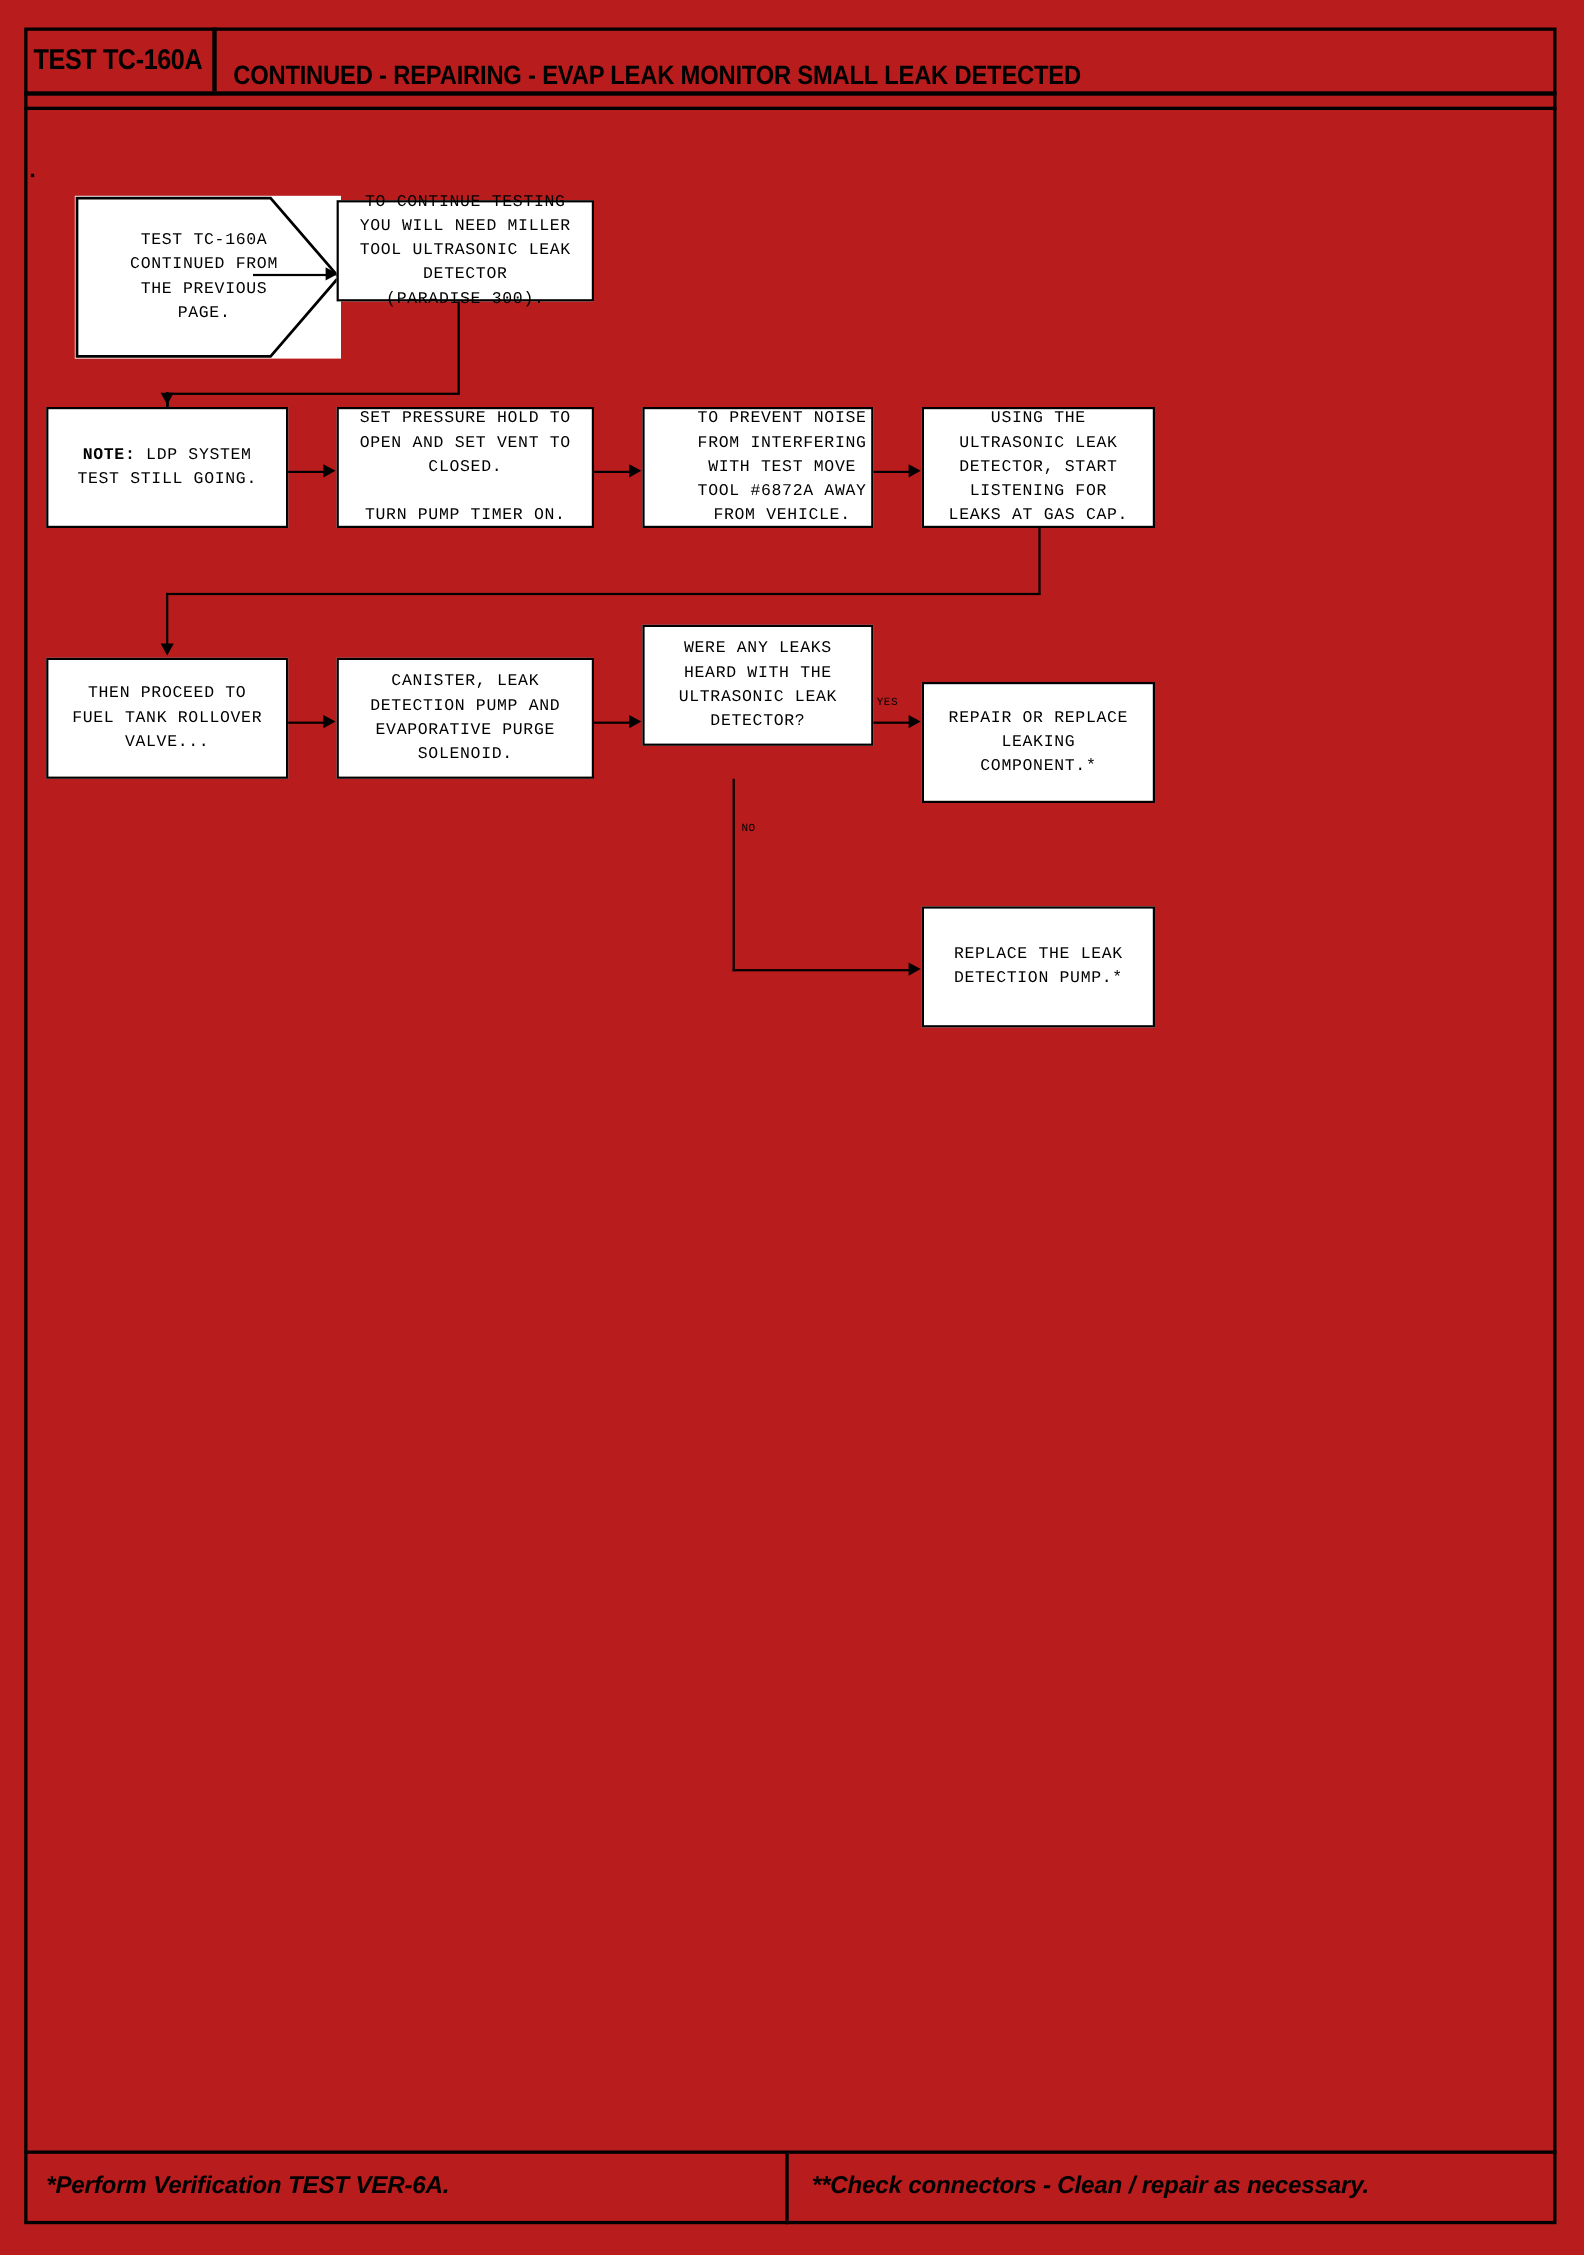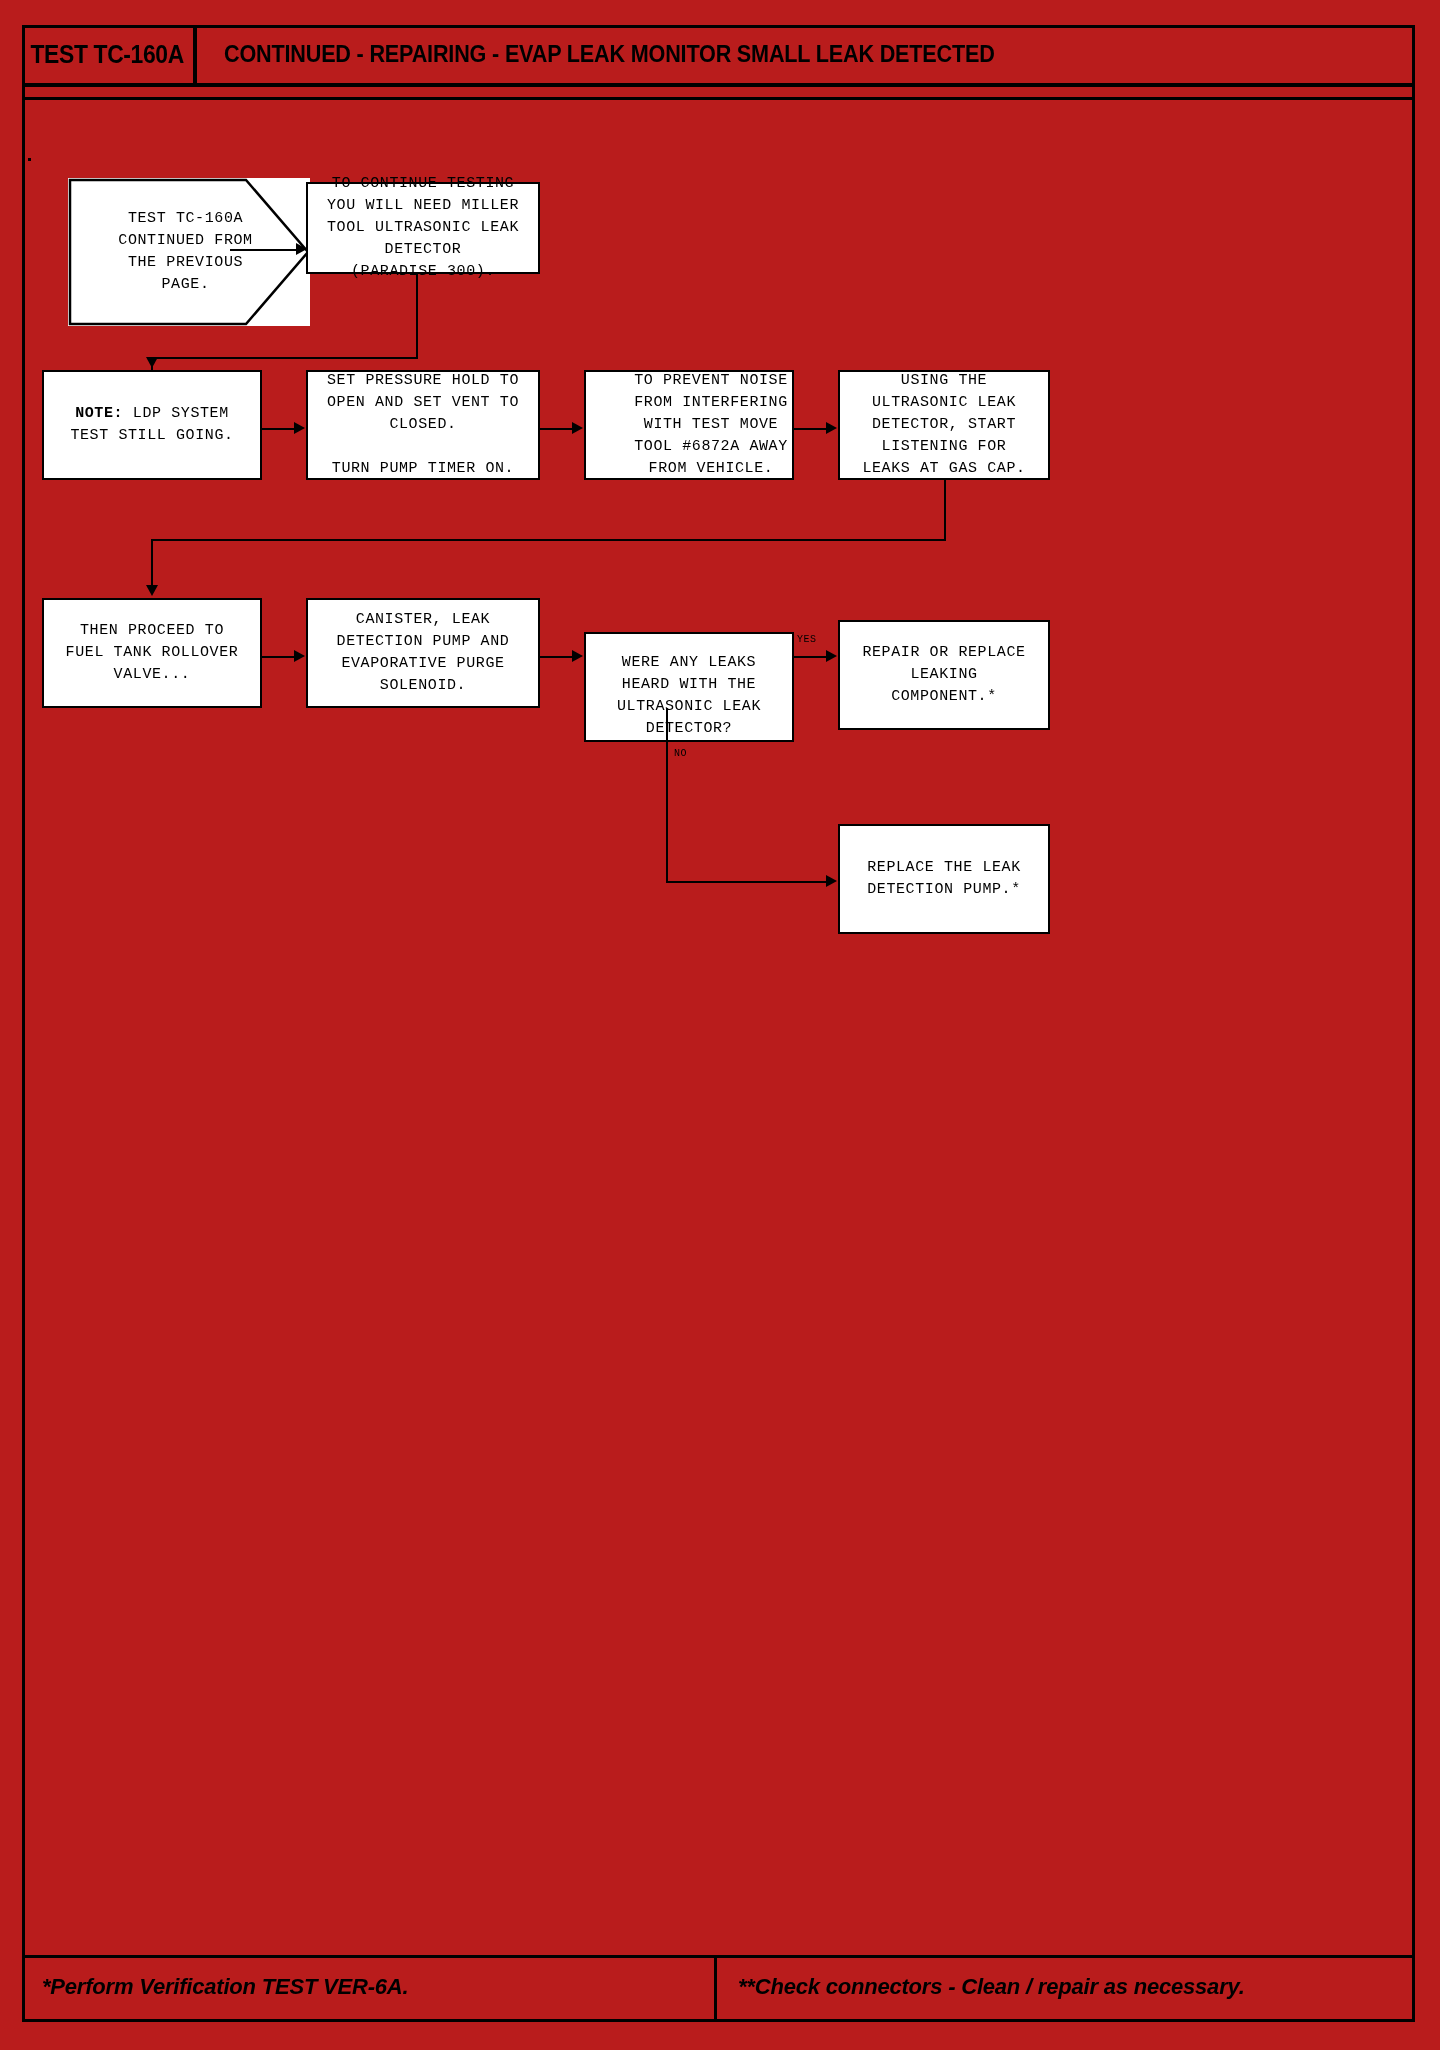--- a/index.html
+++ b/index.html
@@ -57,25 +57,25 @@
   .header-tag-text {
     font-family: "Liberation Sans", sans-serif;
     font-weight: bold;
     font-size: 26px;
     letter-spacing: -0.4px;
     transform: scaleX(0.88);
     white-space: nowrap;
   }
   .header-title {
     position: absolute;
-    left: 202px;
+    left: 190px;
     top: 0px;
     height: 58px;
     display: flex;
-    align-items: center;
+    align-items: flex-end;
   }
   .header-title-text {
     font-family: "Liberation Sans", sans-serif;
     font-weight: bold;
     font-size: 24px;
     letter-spacing: -0.2px;
     transform: scaleX(0.9);
     transform-origin: left center;
     white-space: nowrap;
   }
@@ -327,21 +327,21 @@
   <div class="box" style="left:306px; top:598px; width:234px; height:110px;">
     <span class="box-text">CANISTER, LEAK
 DETECTION PUMP AND
 EVAPORATIVE PURGE
 SOLENOID.</span>
   </div>
 
   <div class="ln ln-h" style="left:540px; top:656px; width:34px;"></div>
   <div class="arrow-r" style="left:572px; top:650px;"></div>
 
-  <div class="box" style="left:584px; top:632px; width:210px; height:110px;align-items:flex-end;">
+  <div class="box" style="left:584px; top:568px; width:210px; height:110px;">
     <span class="box-text">WERE ANY LEAKS
 HEARD WITH THE
 ULTRASONIC LEAK
 DETECTOR?</span>
   </div>
 
   <div class="ln ln-h" style="left:794px; top:656px; width:34px;"></div>
   <div class="arrow-r" style="left:826px; top:650px;"></div>
   <span class="edge-label" style="left:797px; top:634px;">YES</span>
 

